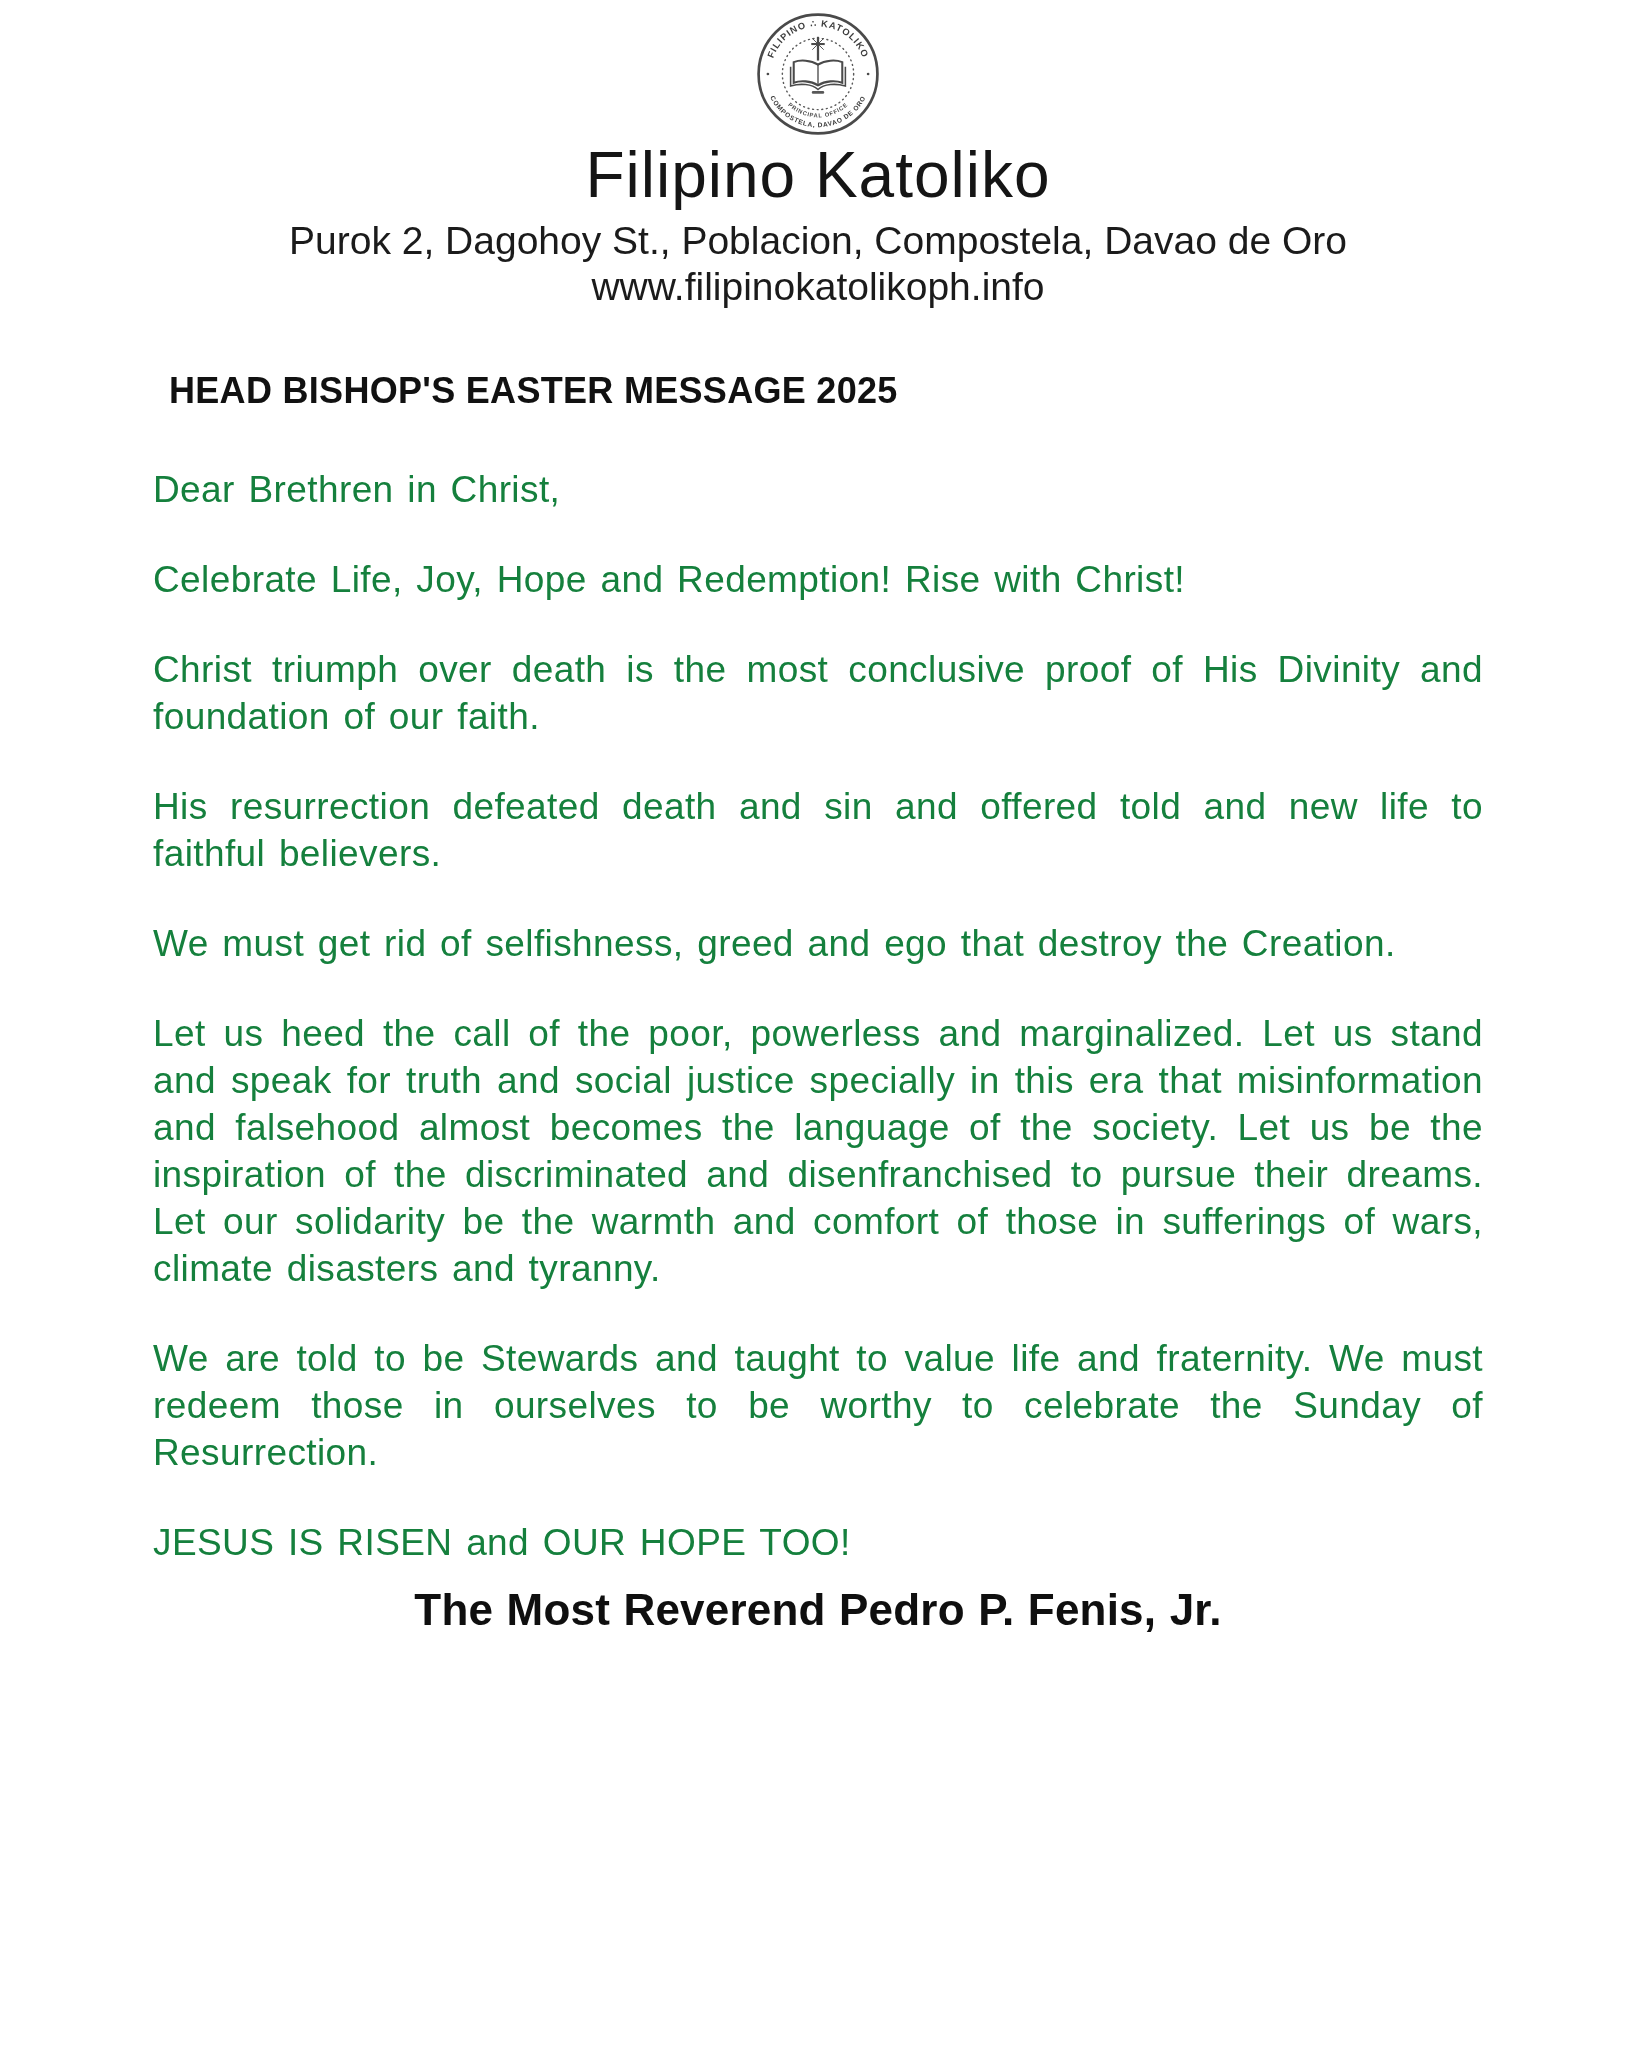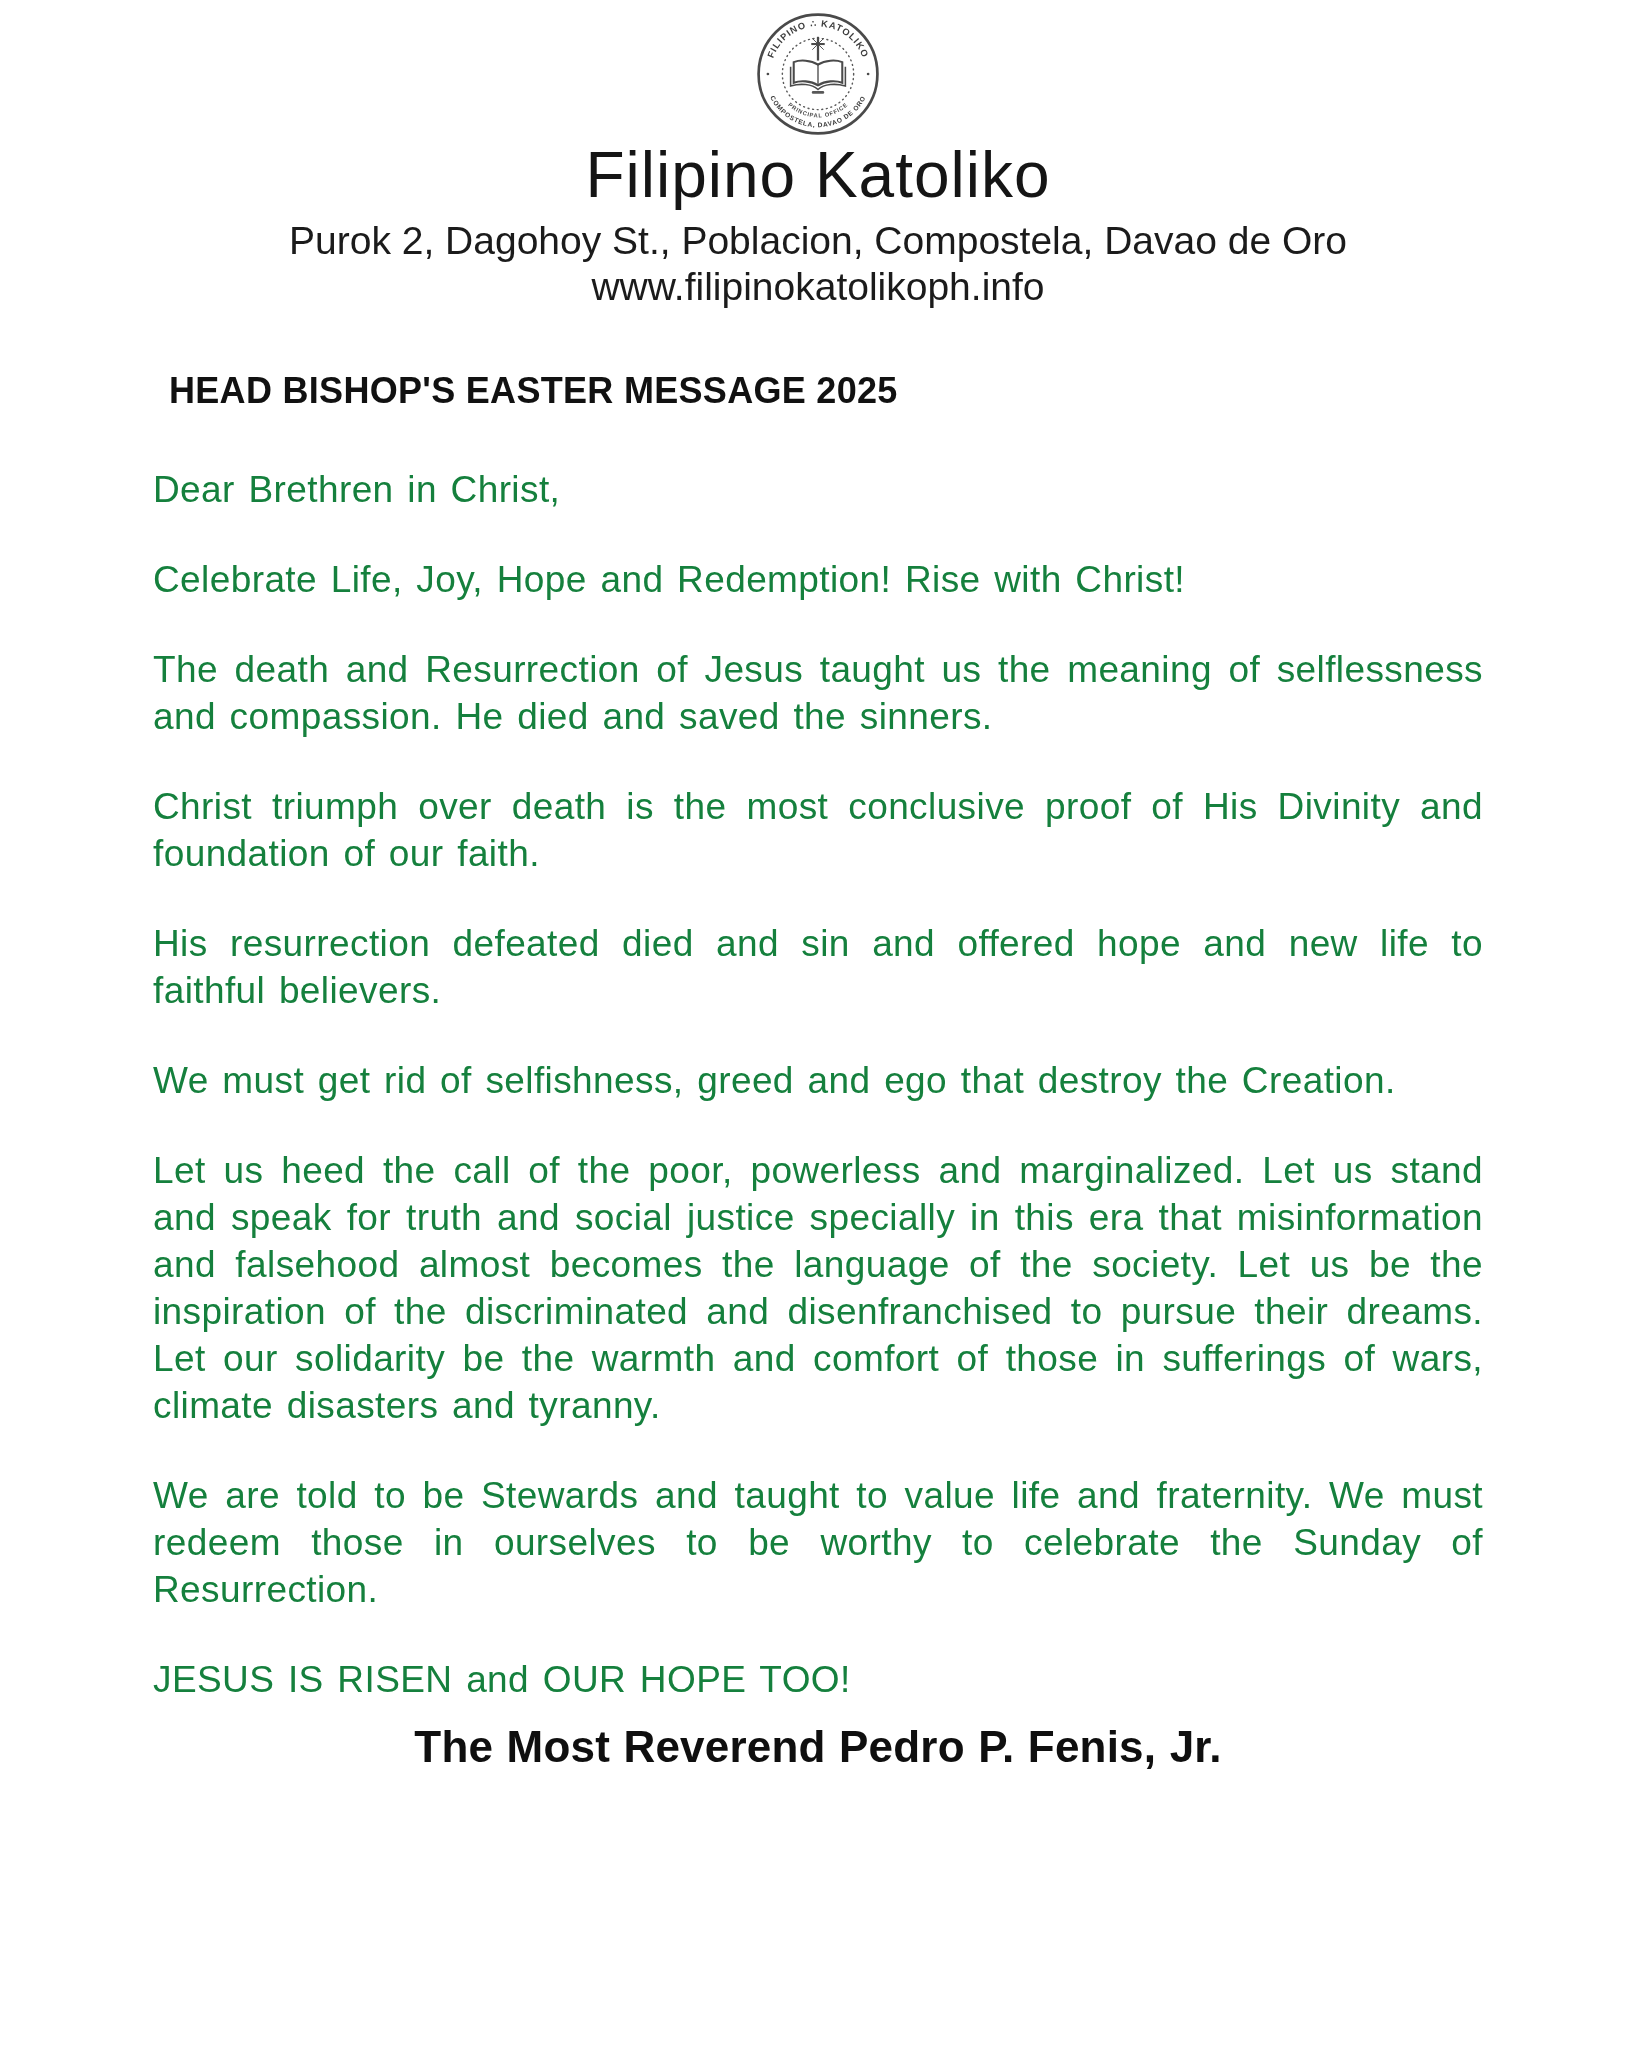--- a/index.html
+++ b/index.html
@@ -142,23 +142,22 @@
     <div class="address-line">www.filipinokatolikoph.info</div>
   </header>
 
   <main class="body-text">
 
     <h2 class="letter-title">HEAD BISHOP'S EASTER MESSAGE 2025</h2>
 
     <p class="salutation">Dear Brethren in Christ,</p>
 
     <p>Celebrate Life, Joy, Hope and Redemption! Rise with Christ!</p>
-    <p>The death and Resurrection of Jesus taught us the meaning of selflessness and compassion. He died and saved the sinners.</p>
     <p>Christ triumph over death is the most conclusive proof of His Divinity and foundation of our faith.</p>
-    <p>His resurrection defeated died and sin and offered hope and new life to faithful believers.</p>
+    <p>His resurrection defeated death and sin and offered told and new life to faithful believers.</p>
     <p>We must get rid of selfishness, greed and ego that destroy the Creation.</p>
     <p>Let us heed the call of the poor, powerless and marginalized. Let us stand and speak for truth and social justice specially in this era that misinformation and falsehood almost becomes the language of the society. Let us be the inspiration of the discriminated and disenfranchised to pursue their dreams. Let our solidarity be the warmth and comfort of those in sufferings of wars, climate disasters and tyranny.</p>
     <p>We are told to be Stewards and taught to value life and fraternity. We must redeem those in ourselves to be worthy to celebrate the Sunday of Resurrection.</p>
 
     <p class="closing">JESUS IS RISEN and OUR HOPE TOO!</p>
 
     <p class="signature">The Most Reverend Pedro P. Fenis, Jr.</p>
   </main>
 
 </div>

